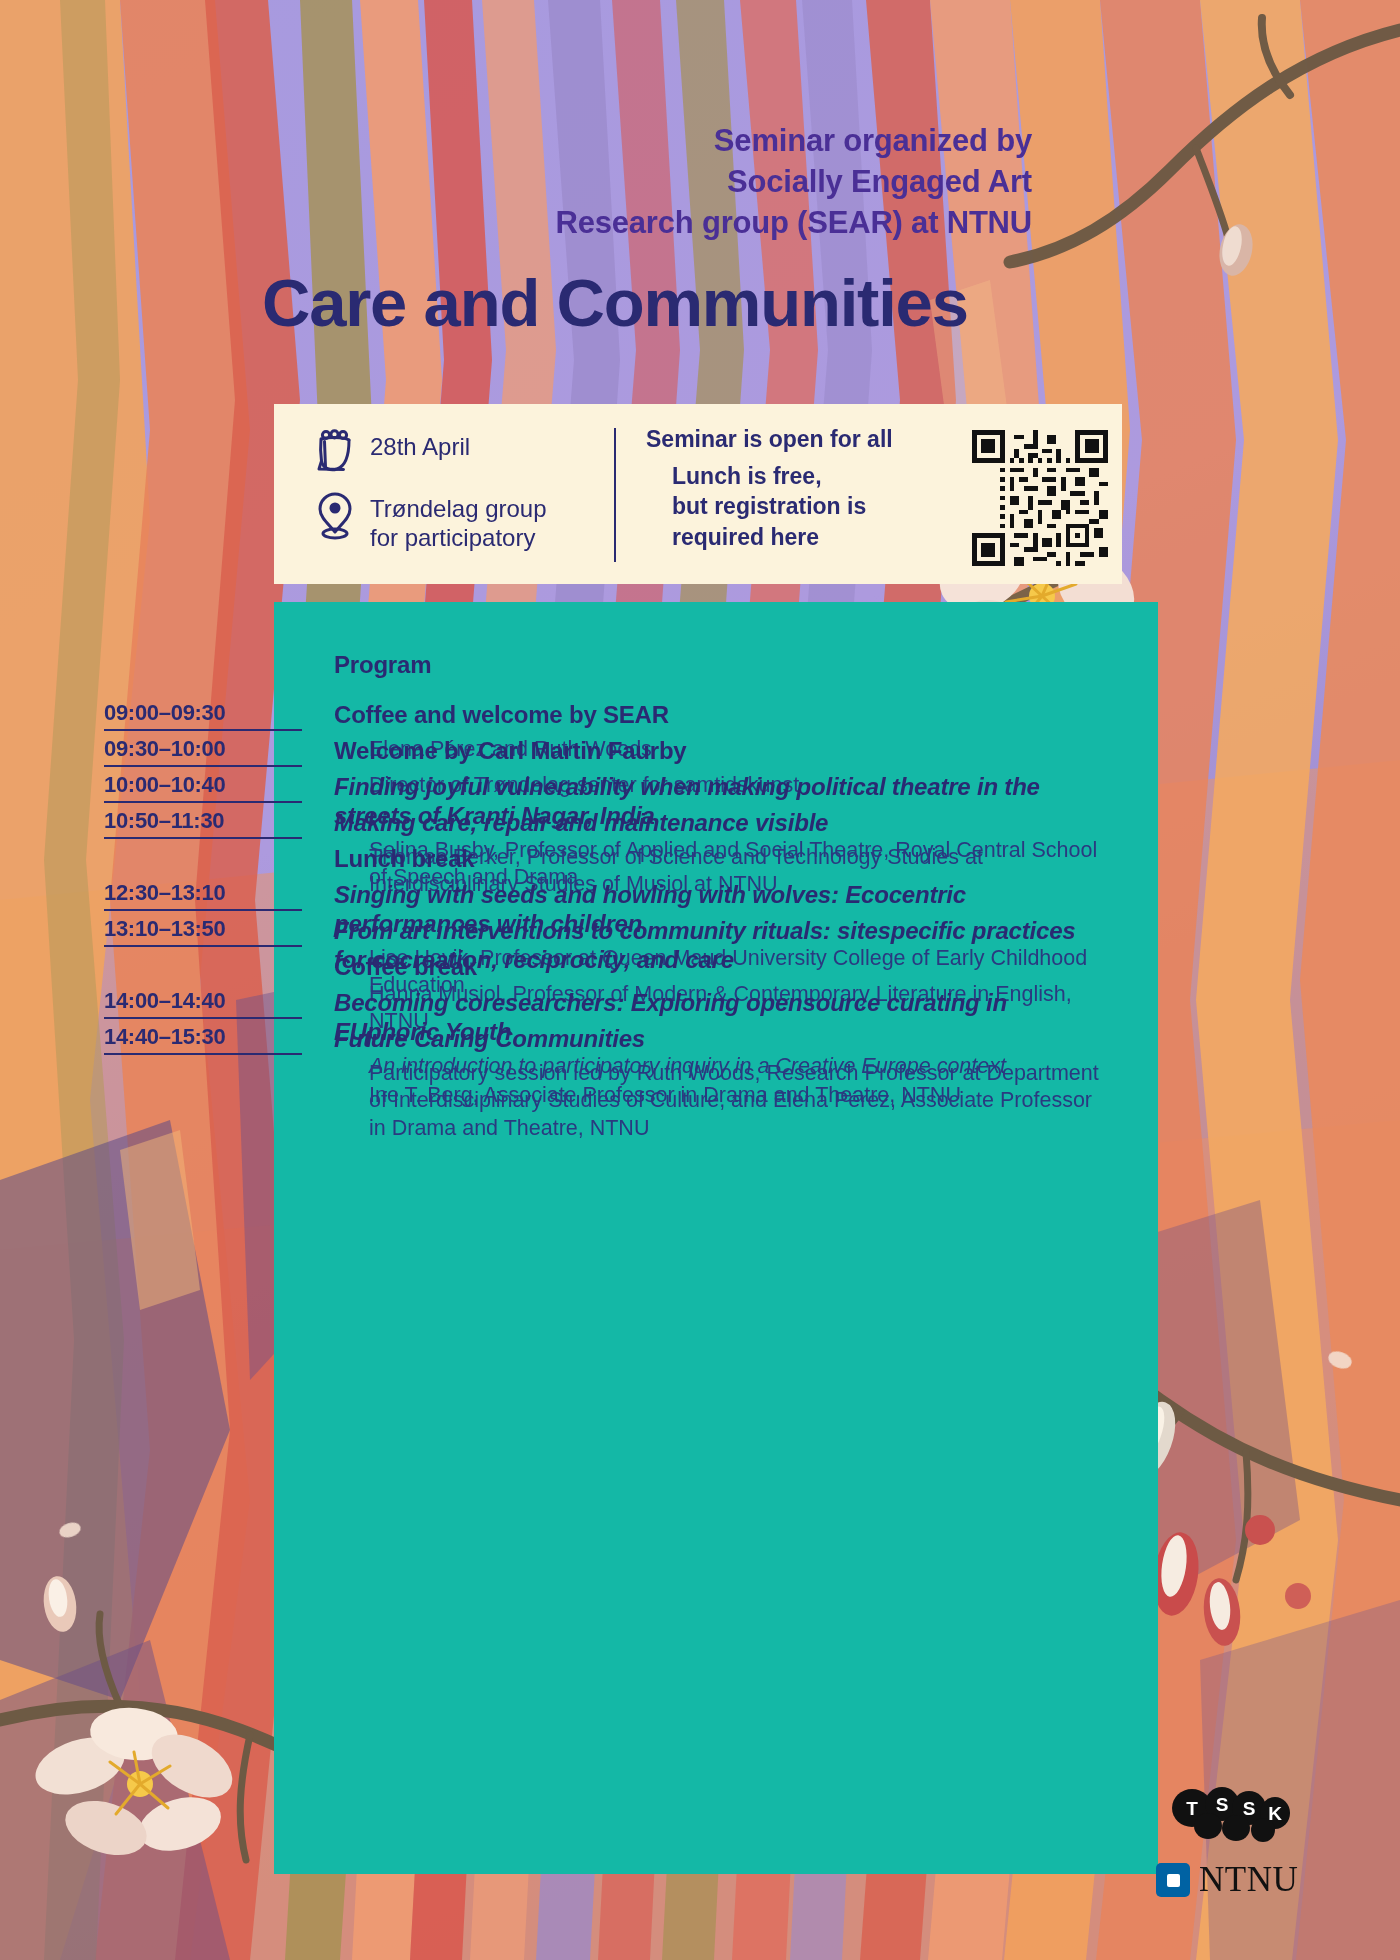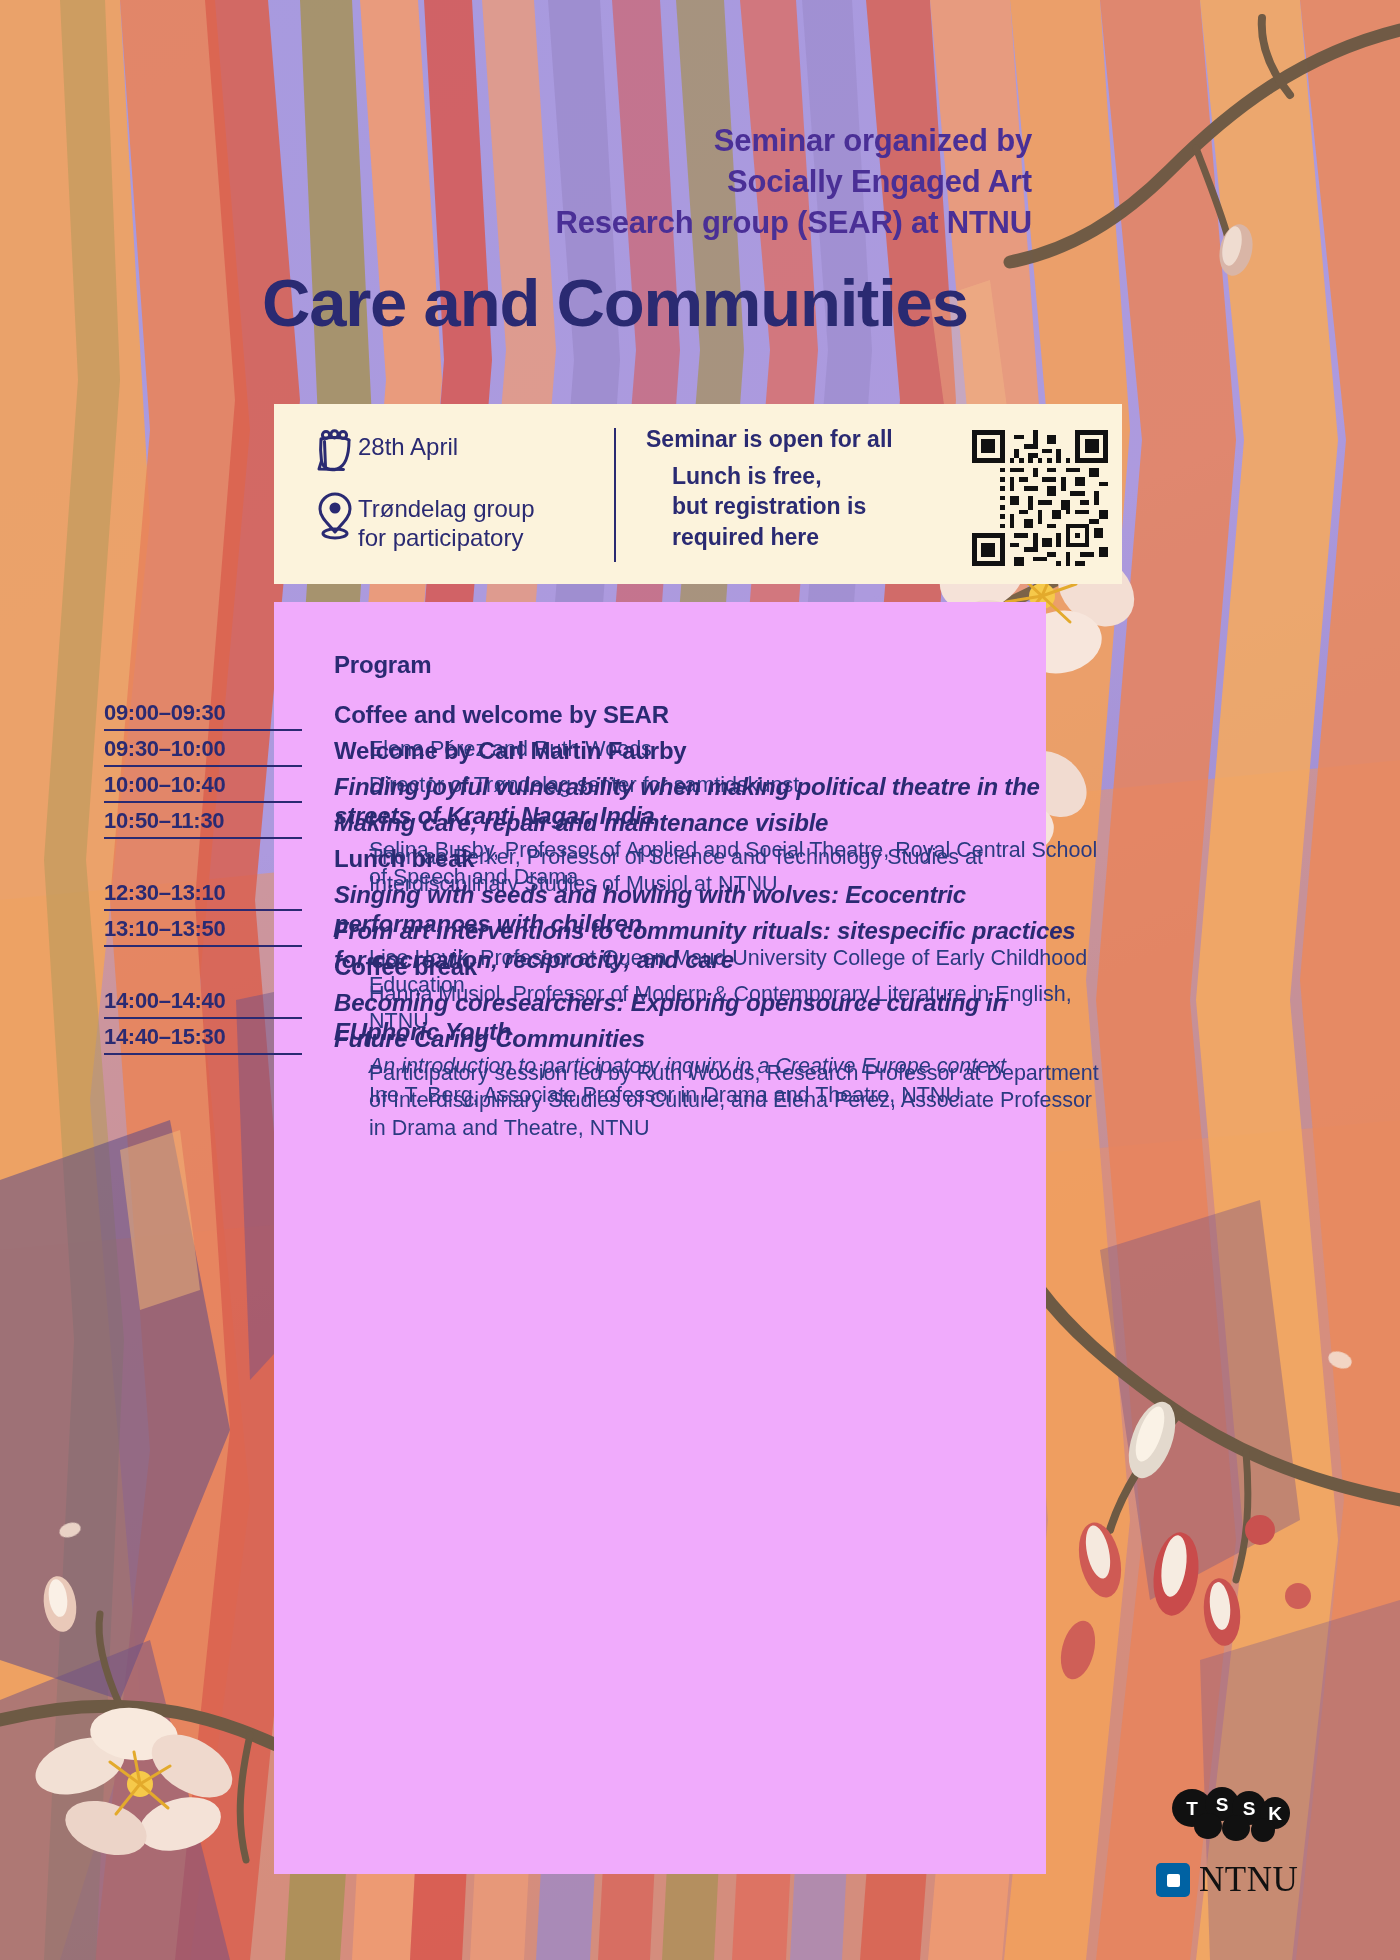--- a/index.html
+++ b/index.html
@@ -27,34 +27,34 @@
   }
 
   
   .infocard{
     position:absolute;left:274px;top:404px;width:848px;height:180px;
     background:#fcf3dc;display:flex;align-items:stretch;
   }
   .info-left{width:340px;padding:24px 0 0 38px;box-sizing:border-box;}
   .info-divider{width:2px;background:#2a2a72;margin:24px 0 22px 0;}
   .info-right{flex:1;display:flex;padding:20px 14px 0 30px;box-sizing:border-box;}
-  .inforow{display:flex;align-items:flex-start;margin-bottom:16px;}
+  .inforow{display:flex;align-items:flex-start;margin-bottom:16px;gap:12px;}
   .inforow .ic{width:46px;flex:0 0 46px;display:flex;justify-content:center;}
   .inforow .tx{
     color:#2a2a72;font-size:24px;line-height:1.22;font-weight:500;padding-top:4px;
   }
   .reg-text{color:#2a2a72;font-size:23px;line-height:1.33;font-weight:600;flex:1;}
   .reg-text .l1{margin-bottom:6px;}
   .reg-text .rest{padding-left:26px;}
   .qrbox{width:136px;height:136px;flex:0 0 136px;margin-left:8px;margin-top:6px;}
 
   
   .programcard{
-    position:absolute;left:274px;top:602px;width:772px;height:1272px;
-    background:#f0abfc;
+    position:absolute;left:274px;top:602px;width:884px;height:1272px;
+    background:#14b8a6;
   }
 
   
   .sched{position:absolute;left:0;top:0;width:848px;}
   .row{position:absolute;left:0;width:848px;}
   .timecell{
     position:absolute;left:-170px;width:198px;
     color:#2a2a72;font-size:22px;font-weight:bold;letter-spacing:-0.3px;
     border-bottom:2px solid #2a2a72;padding-bottom:3px;
   }

